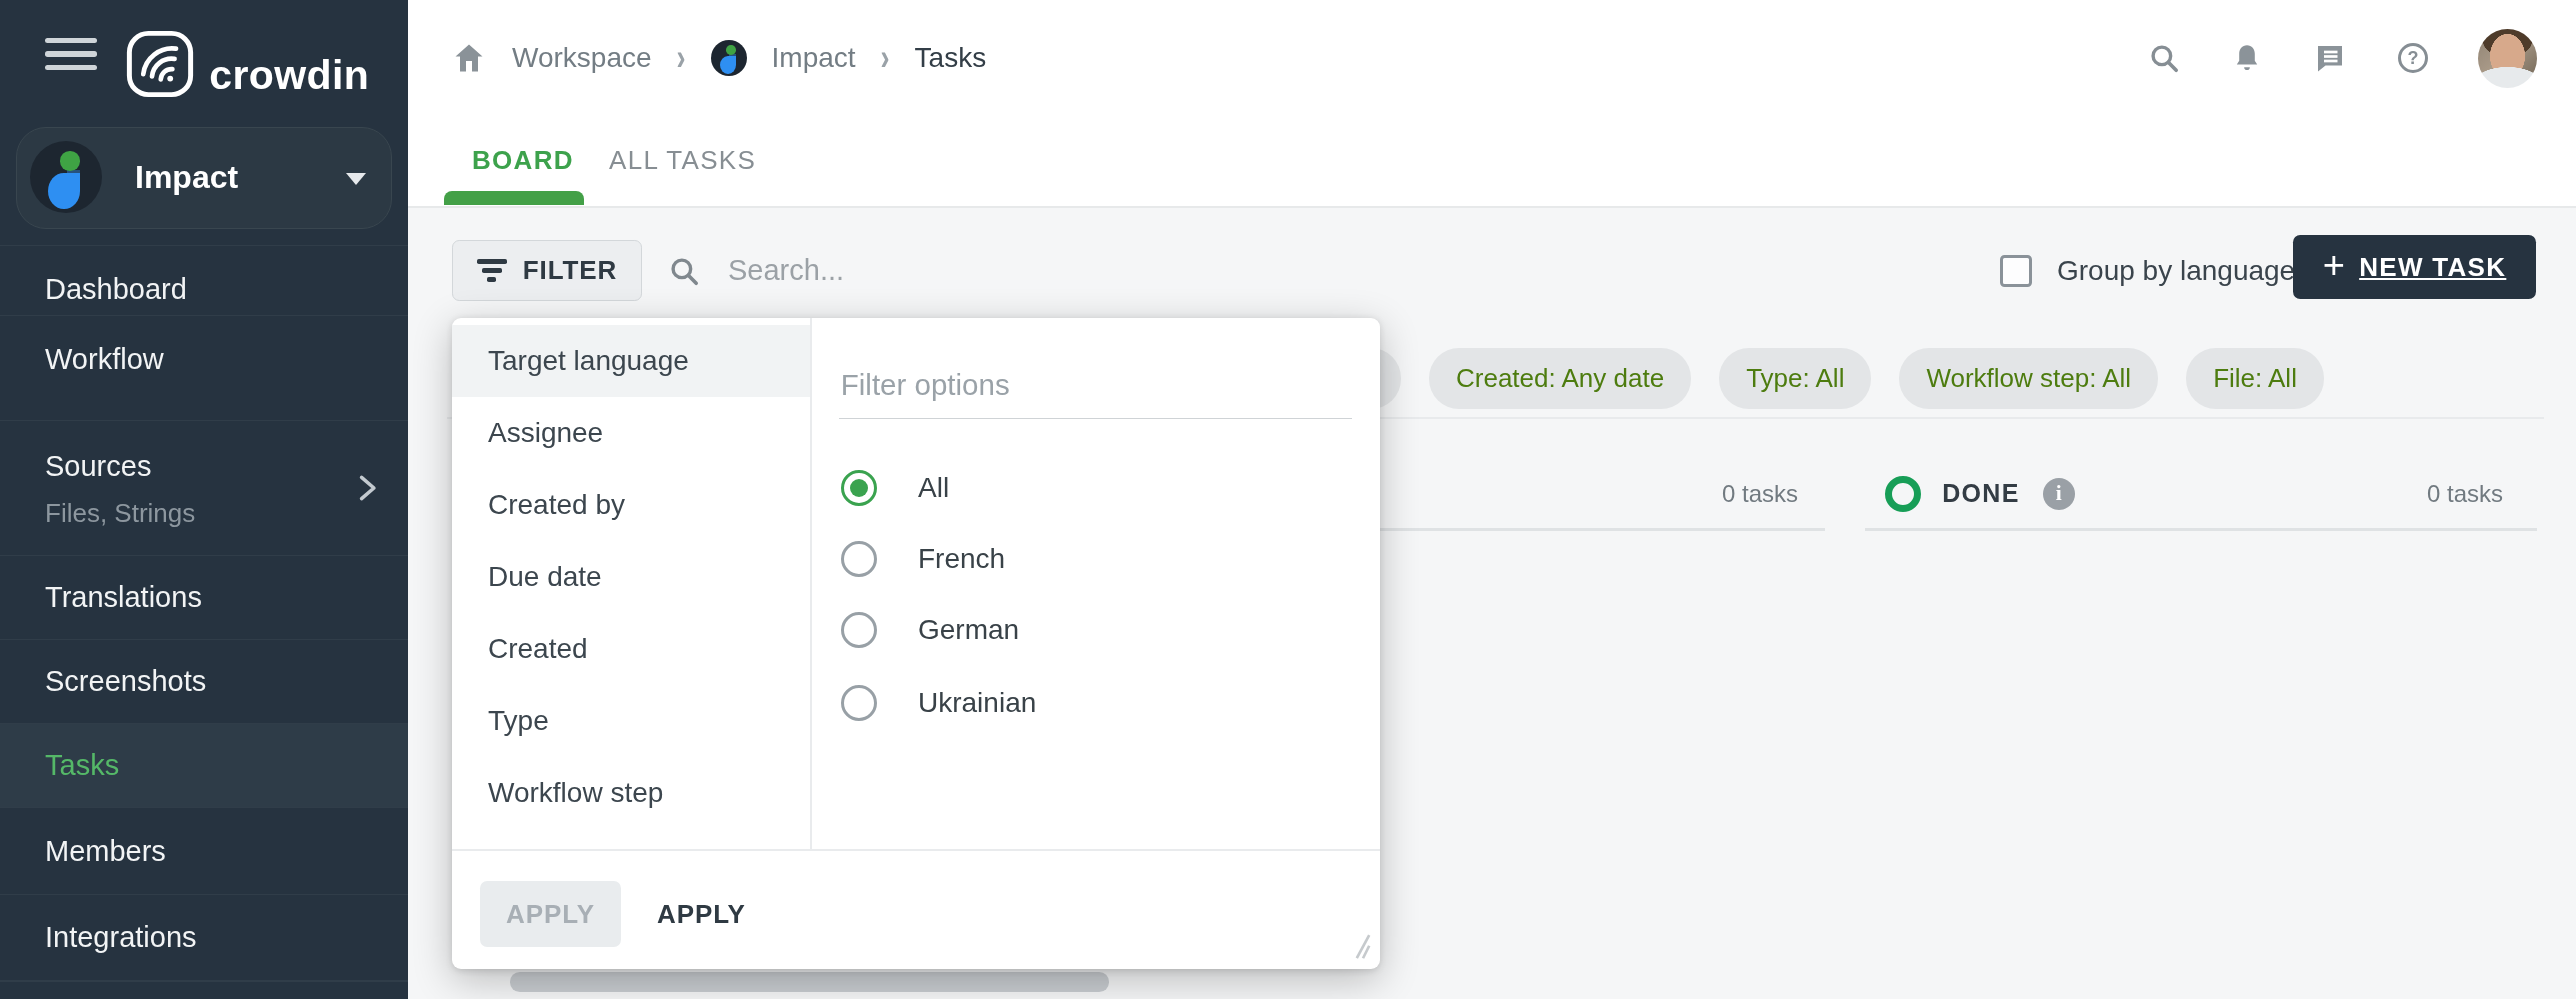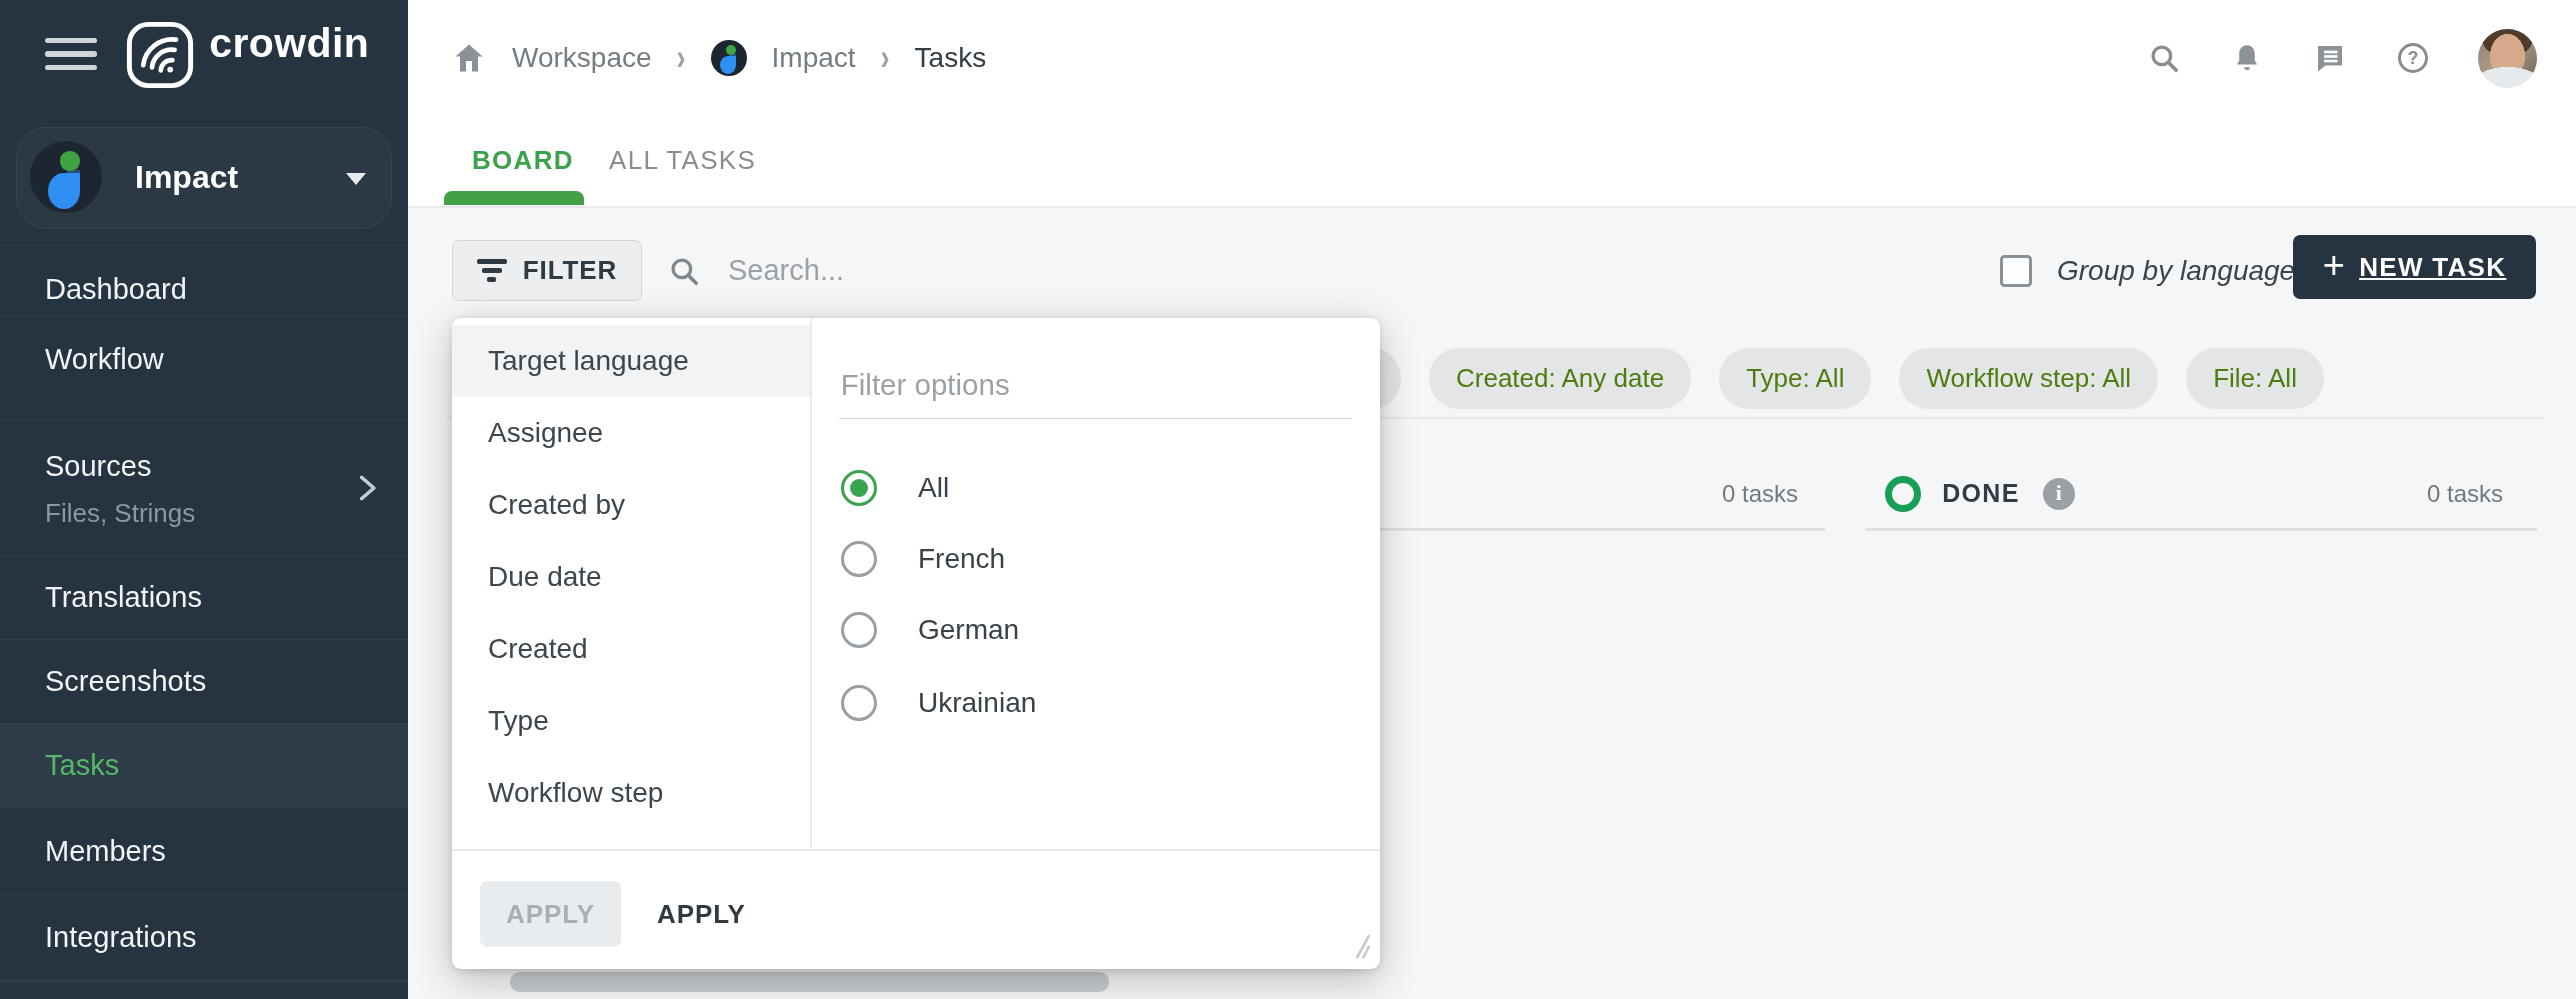--- a/index.html
+++ b/index.html
@@ -4,21 +4,21 @@
 <style>
   * { margin:0; padding:0; box-sizing:border-box; }
   html,body { width:2576px; height:999px; }
   body { font-family:"Liberation Sans","DejaVu Sans",sans-serif; background:#fff; overflow:hidden; }
   .app { position:relative; width:2576px; height:999px; background:#f5f6f7; overflow:hidden; }
 
   
   .sidebar { position:absolute; left:0; top:0; width:408px; height:999px; background:#263340; z-index:20; }
   .hamburger { position:absolute; left:45px; top:38px; width:52px; height:36px; cursor:pointer; }
   .hamburger span { display:block; height:5.4px; border-radius:2.7px; background:#cfd5d9; margin-bottom:8px; }
-  .brand { position:absolute; left:125px; top:19.7px; height:79px; display:flex; align-items:flex-start; gap:14.3px; }
+  .brand { position:absolute; left:125px; top:19.7px; height:79px; display:flex; align-items:flex-end; gap:14.3px; }
   .brand-mark { width:70px; height:70px; }
   .brand-name { color:#fff; font-size:41px; font-weight:700; letter-spacing:0.4px; }
 
   .project-selector { position:absolute; left:16px; top:127px; width:376px; height:102px;
       background:#2c3944; border:1.8px solid #39464f; border-radius:30px; cursor:pointer; }
   .project-avatar { position:absolute; left:12.5px; top:13.4px; width:72px; height:72px; border-radius:50%;
       background:#1d2630; overflow:hidden; }
   .pa-green { position:absolute; left:50%; top:14%; width:27%; height:27%; margin-left:-7%; border-radius:50%; background:#3fa344; }
   .pa-blue  { position:absolute; left:26%; top:44%; width:44%; height:50%; background:#2e8ff2;
       border-radius:50% 0 50% 50%; }
@@ -70,21 +70,21 @@
   .funnel i { display:block; height:4.5px; background:#2f3a43; border-radius:1.8px; }
   .funnel i:nth-child(1){ width:30px; } .funnel i:nth-child(2){ width:19.7px; } .funnel i:nth-child(3){ width:9px; }
 
   .toolbar-search { position:absolute; left:259px; top:32px; width:555px; height:61px; display:flex; align-items:center; gap:27px; }
   .toolbar-search input { border:none; outline:none; background:transparent; font-size:29px; color:#3c464e; width:429px;
       font-family:"Liberation Sans","DejaVu Sans",sans-serif; }
   .toolbar-search input::placeholder { color:#9ba1a6; opacity:1; }
 
   .group-by { position:absolute; left:1592px; top:32px; height:61px; display:flex; align-items:center; gap:25px; cursor:pointer; }
   .checkbox { width:32px; height:32px; border:3.6px solid #8a9299; border-radius:4.5px; background:#fdfdfe; }
-  .group-by .label { font-size:28px; color:#3a444c;font-style:italic; }
+  .group-by .label { font-size:28px; color:#3a444c; }
 
   .new-task-btn { position:absolute; left:1885px; top:27px; width:243px; height:64px; background:#263340; border-radius:7.2px;
       display:flex; align-items:center; justify-content:center; gap:14.3px; color:#fff; cursor:pointer; }
   .new-task-btn .plus { font-size:38px; font-weight:400; line-height:1; margin-top:-3.6px; }
   .new-task-btn .label { font-size:26px; font-weight:700; letter-spacing:1.3px;text-decoration:underline; }
 
   .chips-row { position:absolute; left:755px; top:140px; height:61px; display:flex; gap:28px; z-index:1; }
   .chip { height:61px; line-height:61px; padding:0 27px; background:#e3e5e7; border-radius:30px;
       font-size:26px; color:#4d7c0f; white-space:nowrap; cursor:pointer; }
   .chip.partial { width:238px; padding:0; }

